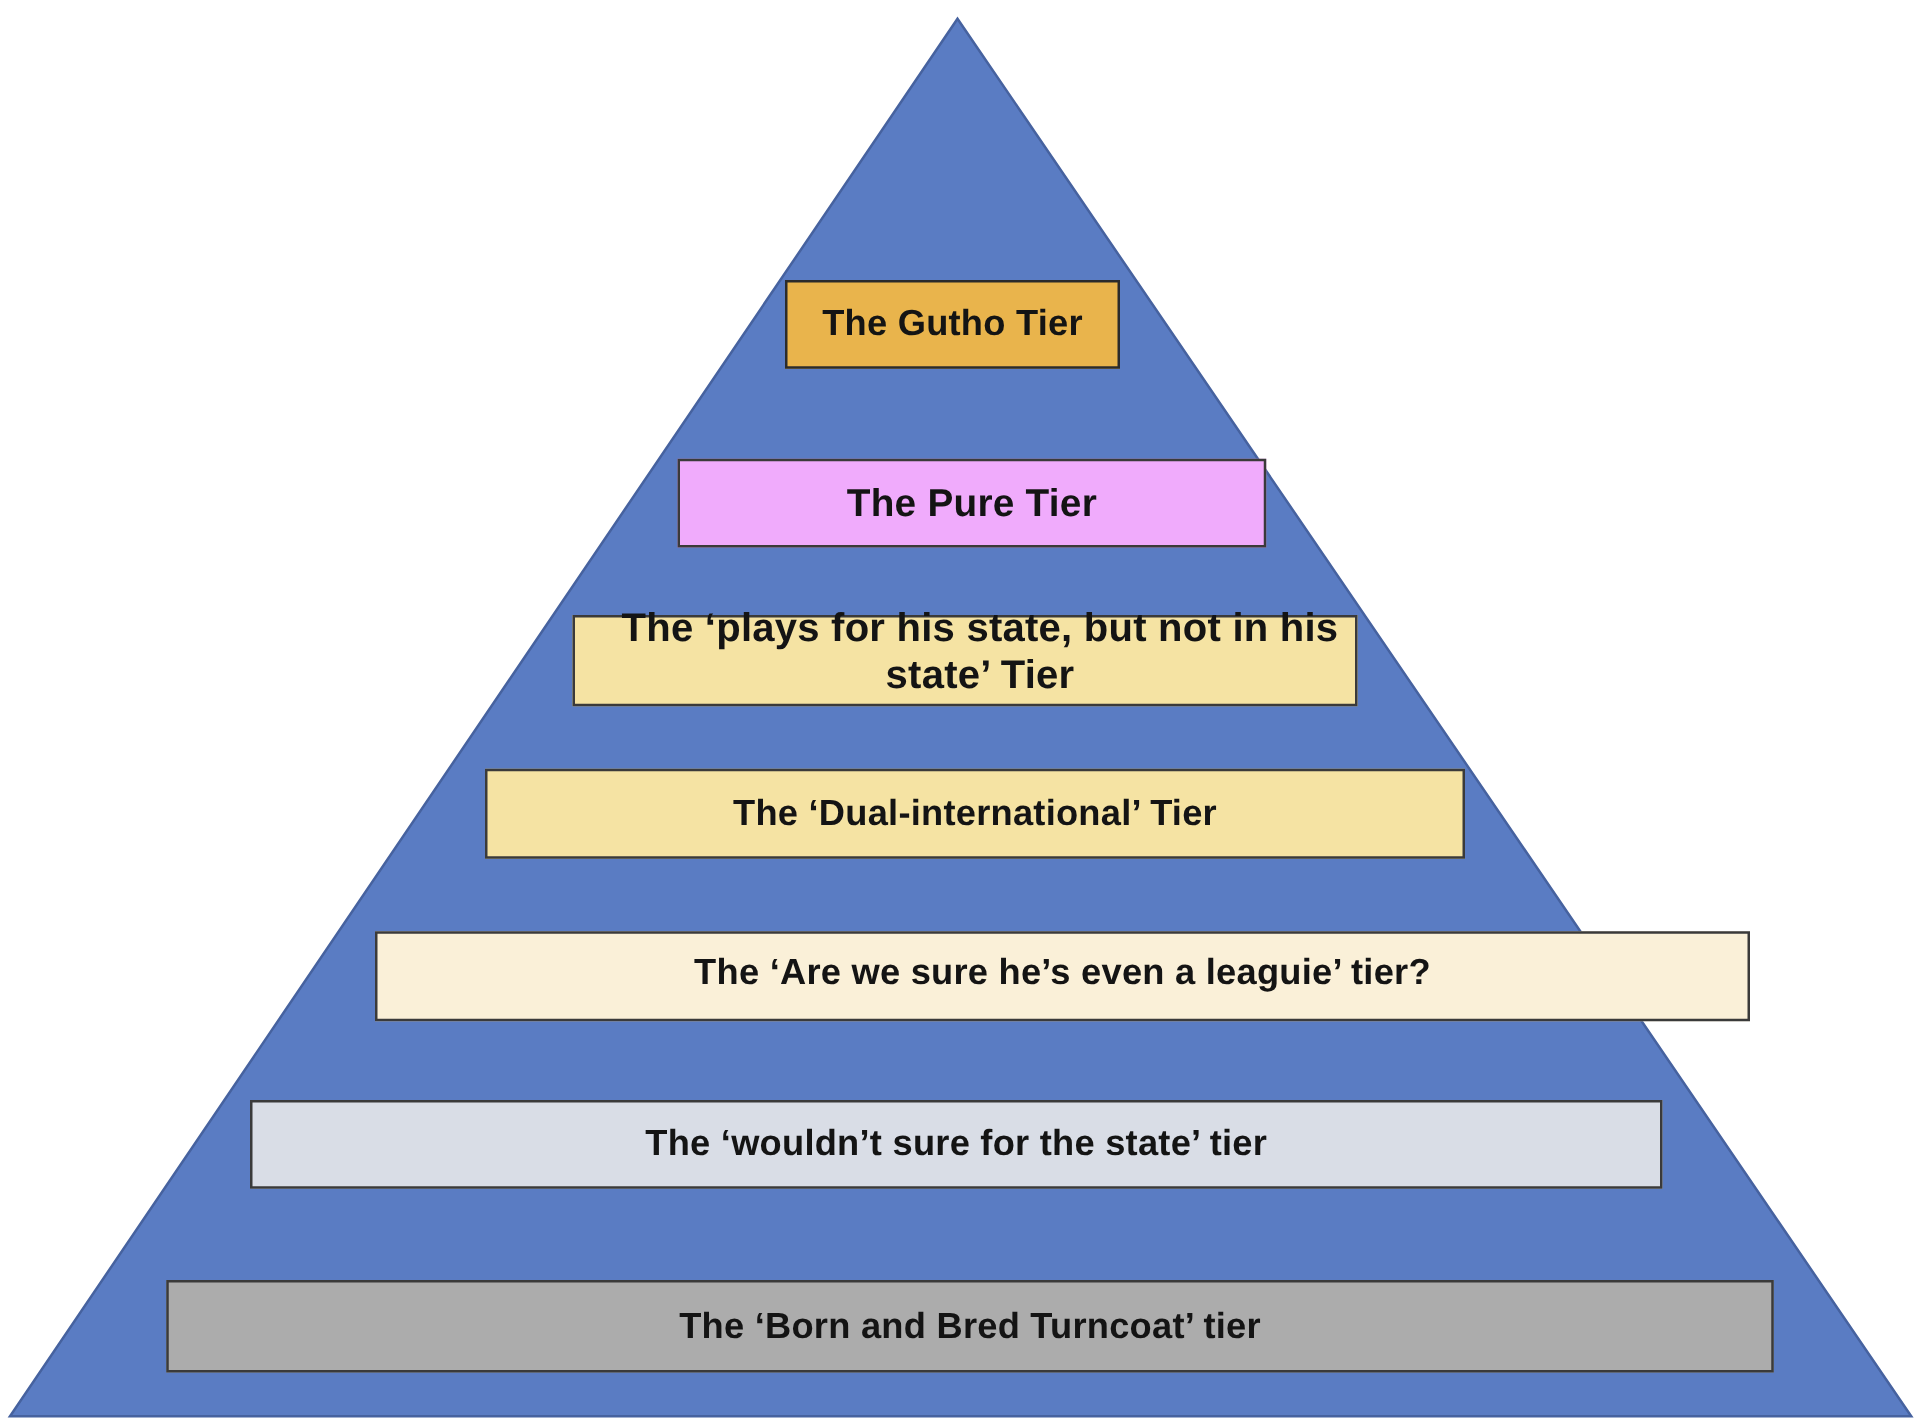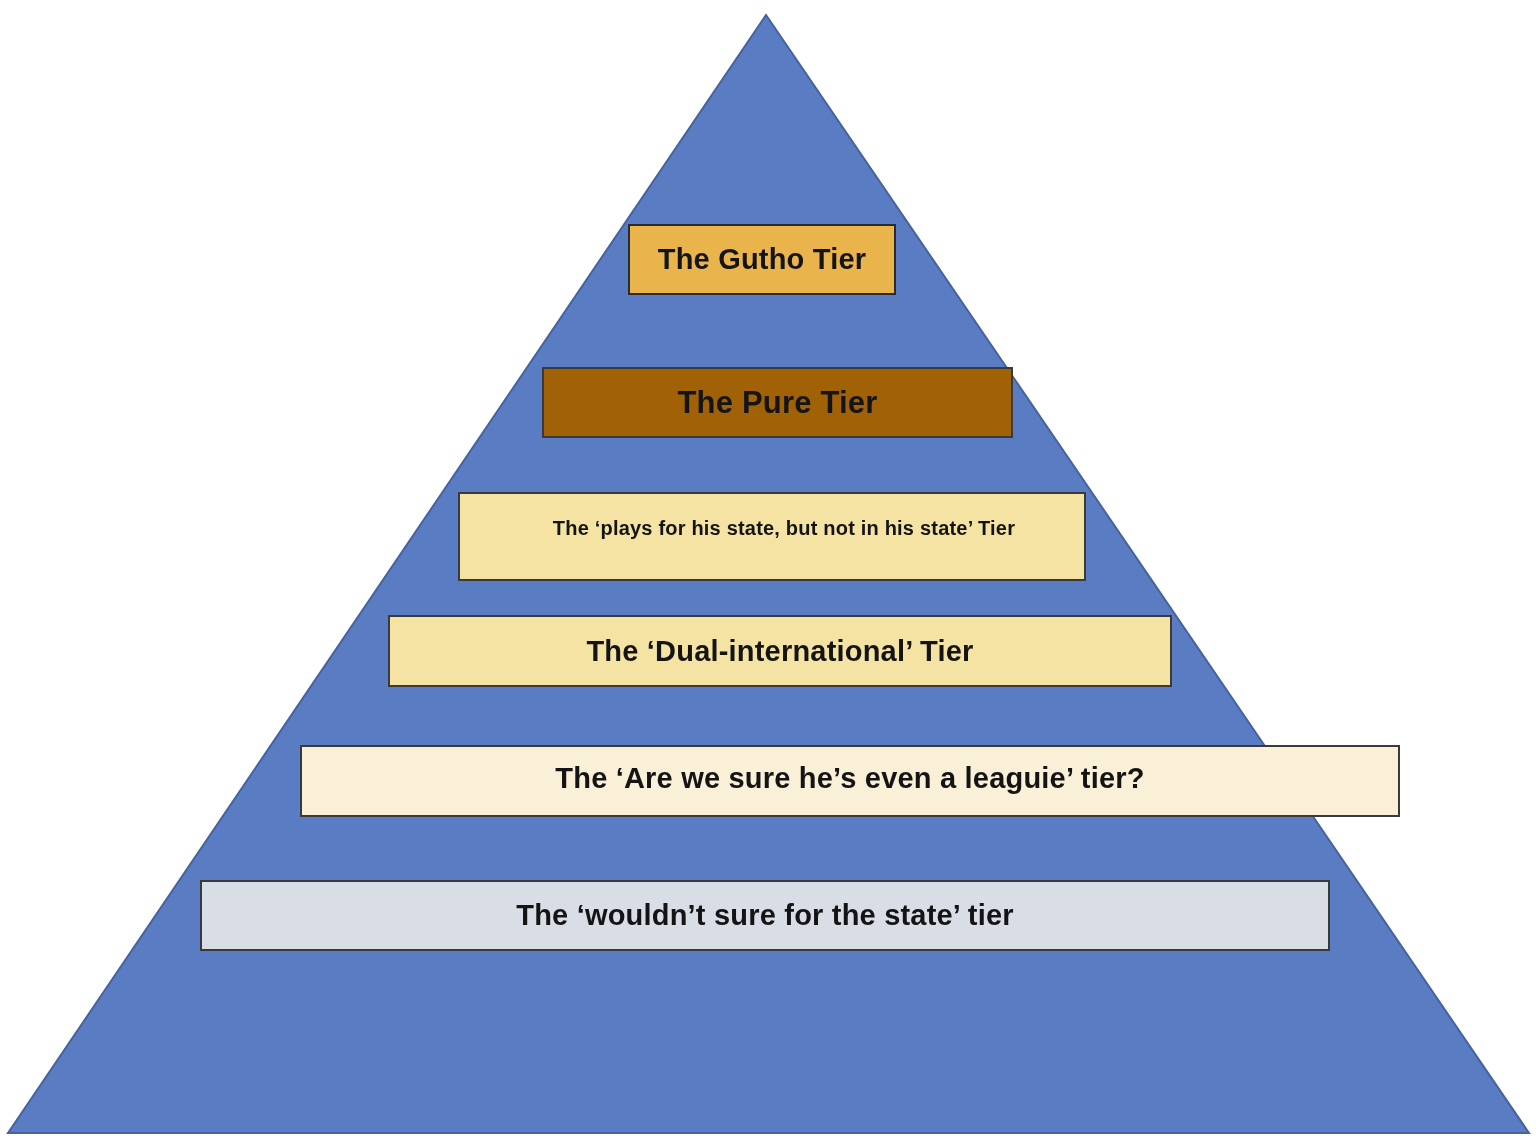--- a/index.html
+++ b/index.html
@@ -18,54 +18,57 @@
     align-items:center;
     justify-content:center;
     text-align:center;
     border:2px solid #3a3a3a;
     font-weight:bold;
     color:#141414;
     letter-spacing:0.2px;
   }
   .tier-1{left:628px;top:224px;width:268px;height:71px;font-size:29px;border-color:#2b2b2b;}
   .tier-2{left:542px;top:367px;width:471px;height:71px;font-size:31px;}
-  .tier-3{left:458px;top:492px;width:628px;height:89px;font-size:20px;padding-bottom:16px;padding-left:24px;}
+  .tier-3{left:458px;top:492px;width:628px;height:73px;font-size:32px;padding-bottom:16px;padding-left:24px;}
   .tier-4{left:388px;top:615px;width:784px;height:72px;font-size:29px;}
   .tier-5{left:300px;top:745px;width:1100px;height:72px;font-size:29px;padding-bottom:6px;}
   .tier-6{left:200px;top:880px;width:1130px;height:71px;font-size:29px;}
   .tier-7{left:133px;top:1024px;width:1286px;height:74px;font-size:29px;}
   .tier span{display:block;width:100%;}
 </style>
 </head>
 <body>
 
 <div id="stage">
 
   <svg id="pyramid-svg" viewBox="0 0 1536 1139" xmlns="http://www.w3.org/2000/svg" aria-hidden="true">
     <polygon points="766,15 8,1133 1529,1133" stroke-width="2" stroke="#46629F" style="fill: rgb(90, 124, 195);"></polygon>
   </svg>
 
   <div class="tier tier-1" style="background-color: rgb(233, 180, 76);">
     <span>The Gutho Tier</span>
   </div>
 
-  <div class="tier tier-2" style="background-color: #a16207;">
+  <div class="tier tier-2" style="background-color: #f0abfc;">
     <span>The Pure Tier</span>
   </div>
 
   <div class="tier tier-3" style="background-color: rgb(245, 227, 163);">
     <span>The ‘plays for his state, but not in his state’ Tier</span>
   </div>
 
   <div class="tier tier-4" style="background-color: rgb(245, 227, 163);">
     <span>The ‘Dual-international’ Tier</span>
   </div>
 
   <div class="tier tier-5" style="background-color: rgb(250, 240, 216);">
     <span>The ‘Are we sure he’s even a leaguie’ tier?</span>
   </div>
 
   <div class="tier tier-6" style="background-color: rgb(217, 221, 230);">
     <span>The ‘wouldn’t sure for the state’ tier</span>
   </div>
 
+  <div class="tier tier-7" style="background-color: rgb(172, 172, 172);">
+    <span>The ‘Born and Bred Turncoat’ tier</span>
+  </div>
 
 </div>
 
 </body></html>

